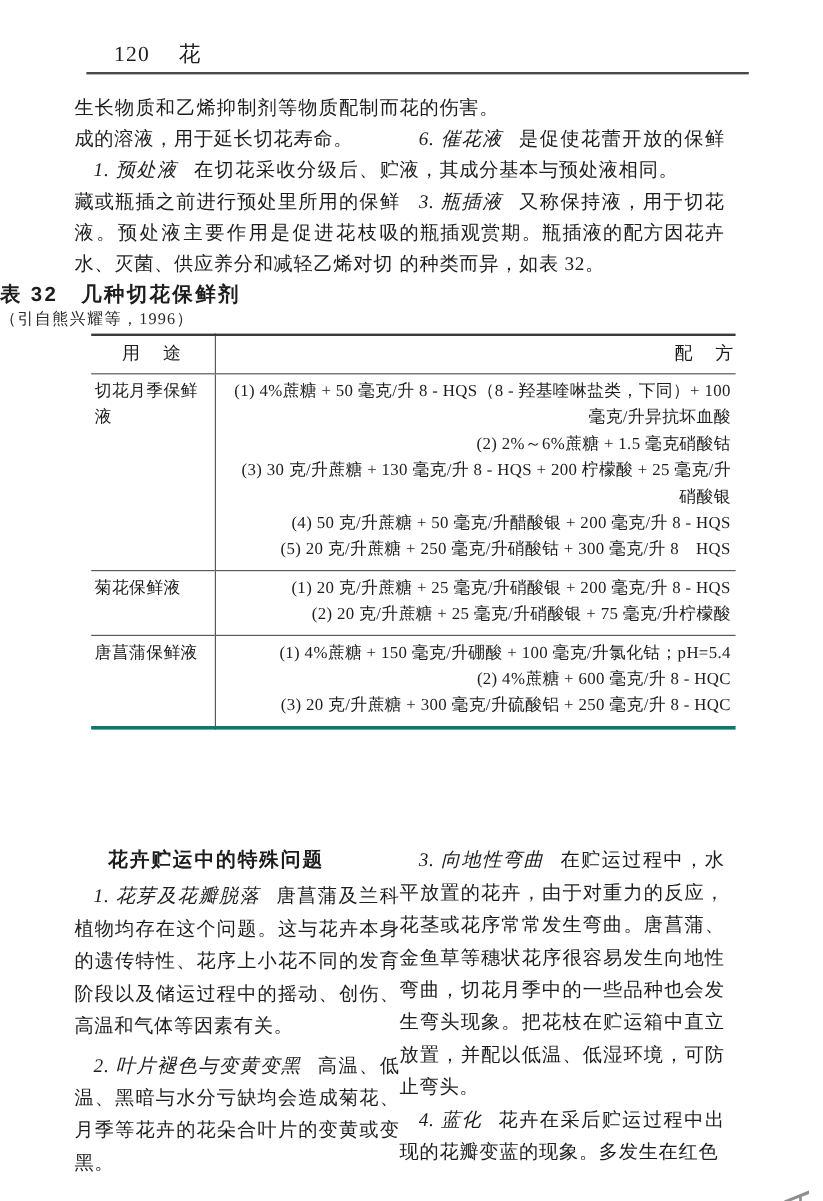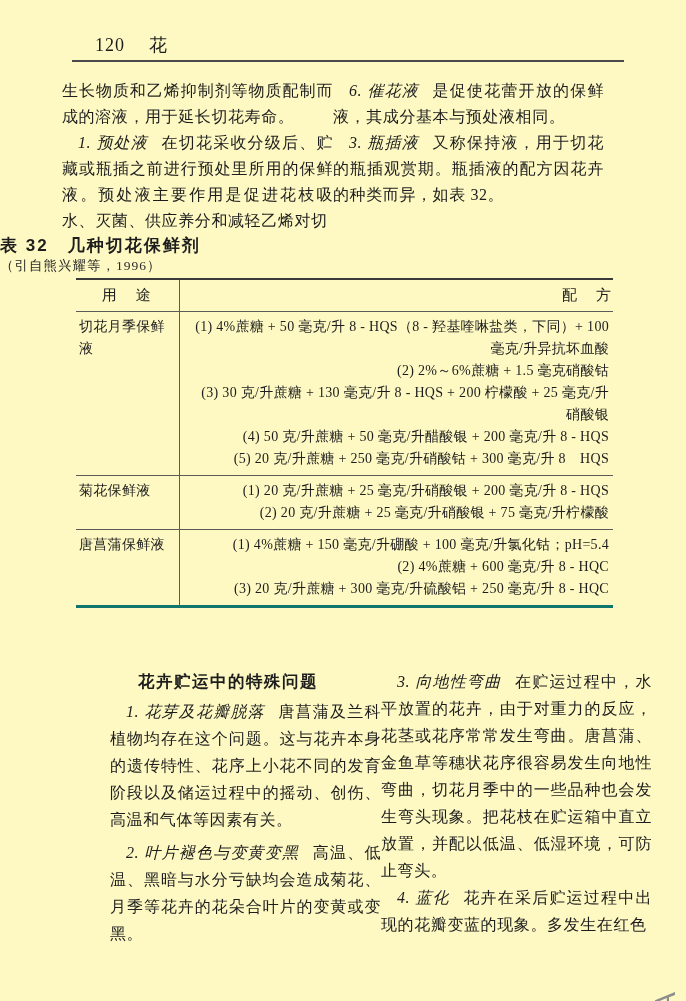--- a/index.html
+++ b/index.html
@@ -2,21 +2,21 @@
 <html><head>
 <meta charset="utf-8">
 <style>
   * { margin: 0; padding: 0; box-sizing: border-box; }
   html, body { background: #e9e9e9; }
   .page {
     position: relative;
     width: 686px;
     height: 1001px;
     margin: 0 auto;
-    background: #fef9c3;
+    background: #ffffff;
     color: #1d1d1d;
     font-family: "Liberation Serif", serif;
     overflow: hidden;
   }
   
   .running-head {
     position: absolute;
     left: 95px; top: 33px;
     font-size: 18px;
     letter-spacing: 1px;
@@ -29,21 +29,21 @@
     background: #4a4a4a;
   }
   
   .two-col {
     position: absolute;
     left: 62px;
     width: 564px;
     display: flex;
   }
   .top-cols { top: 78px; }
-  .bottom-cols { top: 668px; margin-left: 48px; }
+  .bottom-cols { top: 704px; }
   .col {
     width: 271px;
     font-size: 16px;
     line-height: 26px;
     letter-spacing: 0.6px;
     text-align: justify;
     text-align-last: left;
   }
   .bottom-cols .col { line-height: 27px; }
   p.indent { text-indent: 1em; }
@@ -133,20 +133,21 @@
     <span class="pnum">120</span><span>花</span>
   </div>
   <div class="head-rule"></div>
 
   <section class="two-col top-cols">
     <div class="col">
       <p>生长物质和乙烯抑制剂等物质配制而成的溶液，用于延长切花寿命。</p>
       <p class="indent"><span class="term">1. 预处液</span><span>在切花采收分级后、贮藏或瓶插之前进行预处里所用的保鲜液。预处液主要作用是促进花枝吸水、灭菌、供应养分和减轻乙烯对切</span></p>
     </div>
     <div class="col">
+      <p>花的伤害。</p>
       <p class="indent"><span class="term">6. 催花液</span><span>是促使花蕾开放的保鲜液，其成分基本与预处液相同。</span></p>
       <p class="indent"><span class="term">3. 瓶插液</span><span>又称保持液，用于切花的瓶插观赏期。瓶插液的配方因花卉的种类而异，如表 32。</span></p>
     </div>
   </section>
 
   <div class="tbl-title">表 32　几种切花保鲜剂</div>
   <div class="tbl-subtitle">（引自熊兴耀等，1996）</div>
 
   <table class="ptable">
     <colgroup>

